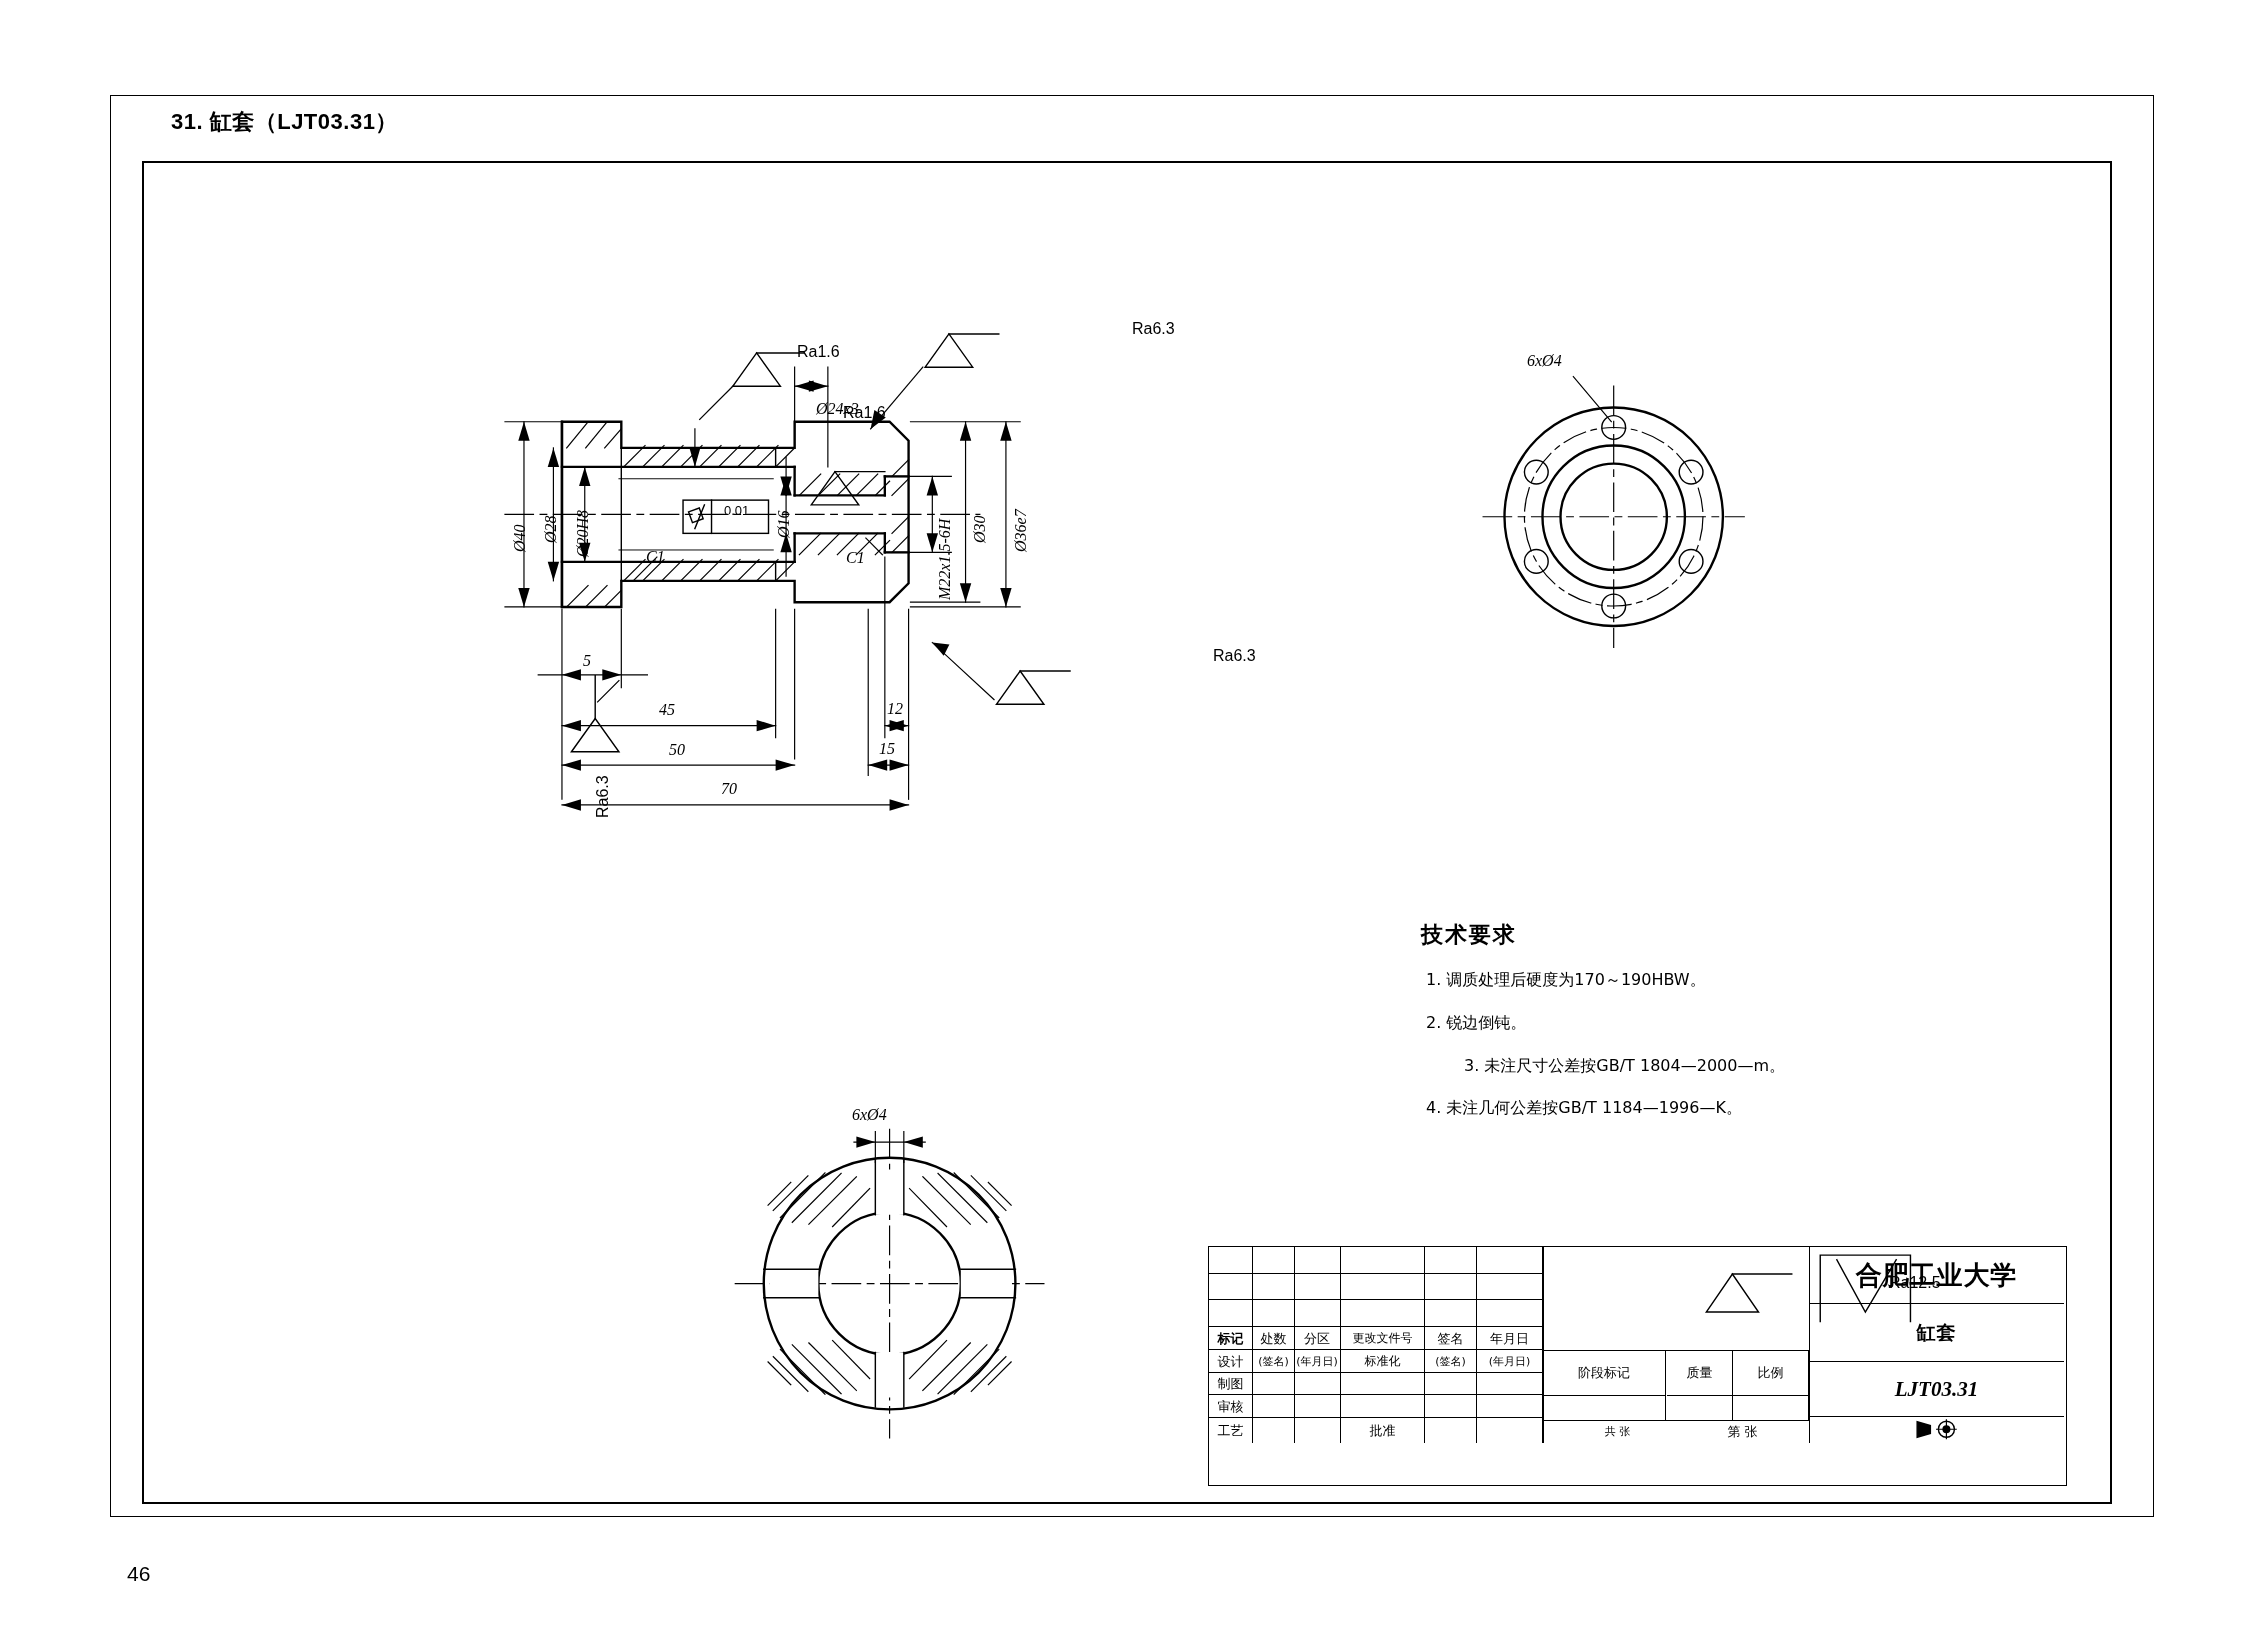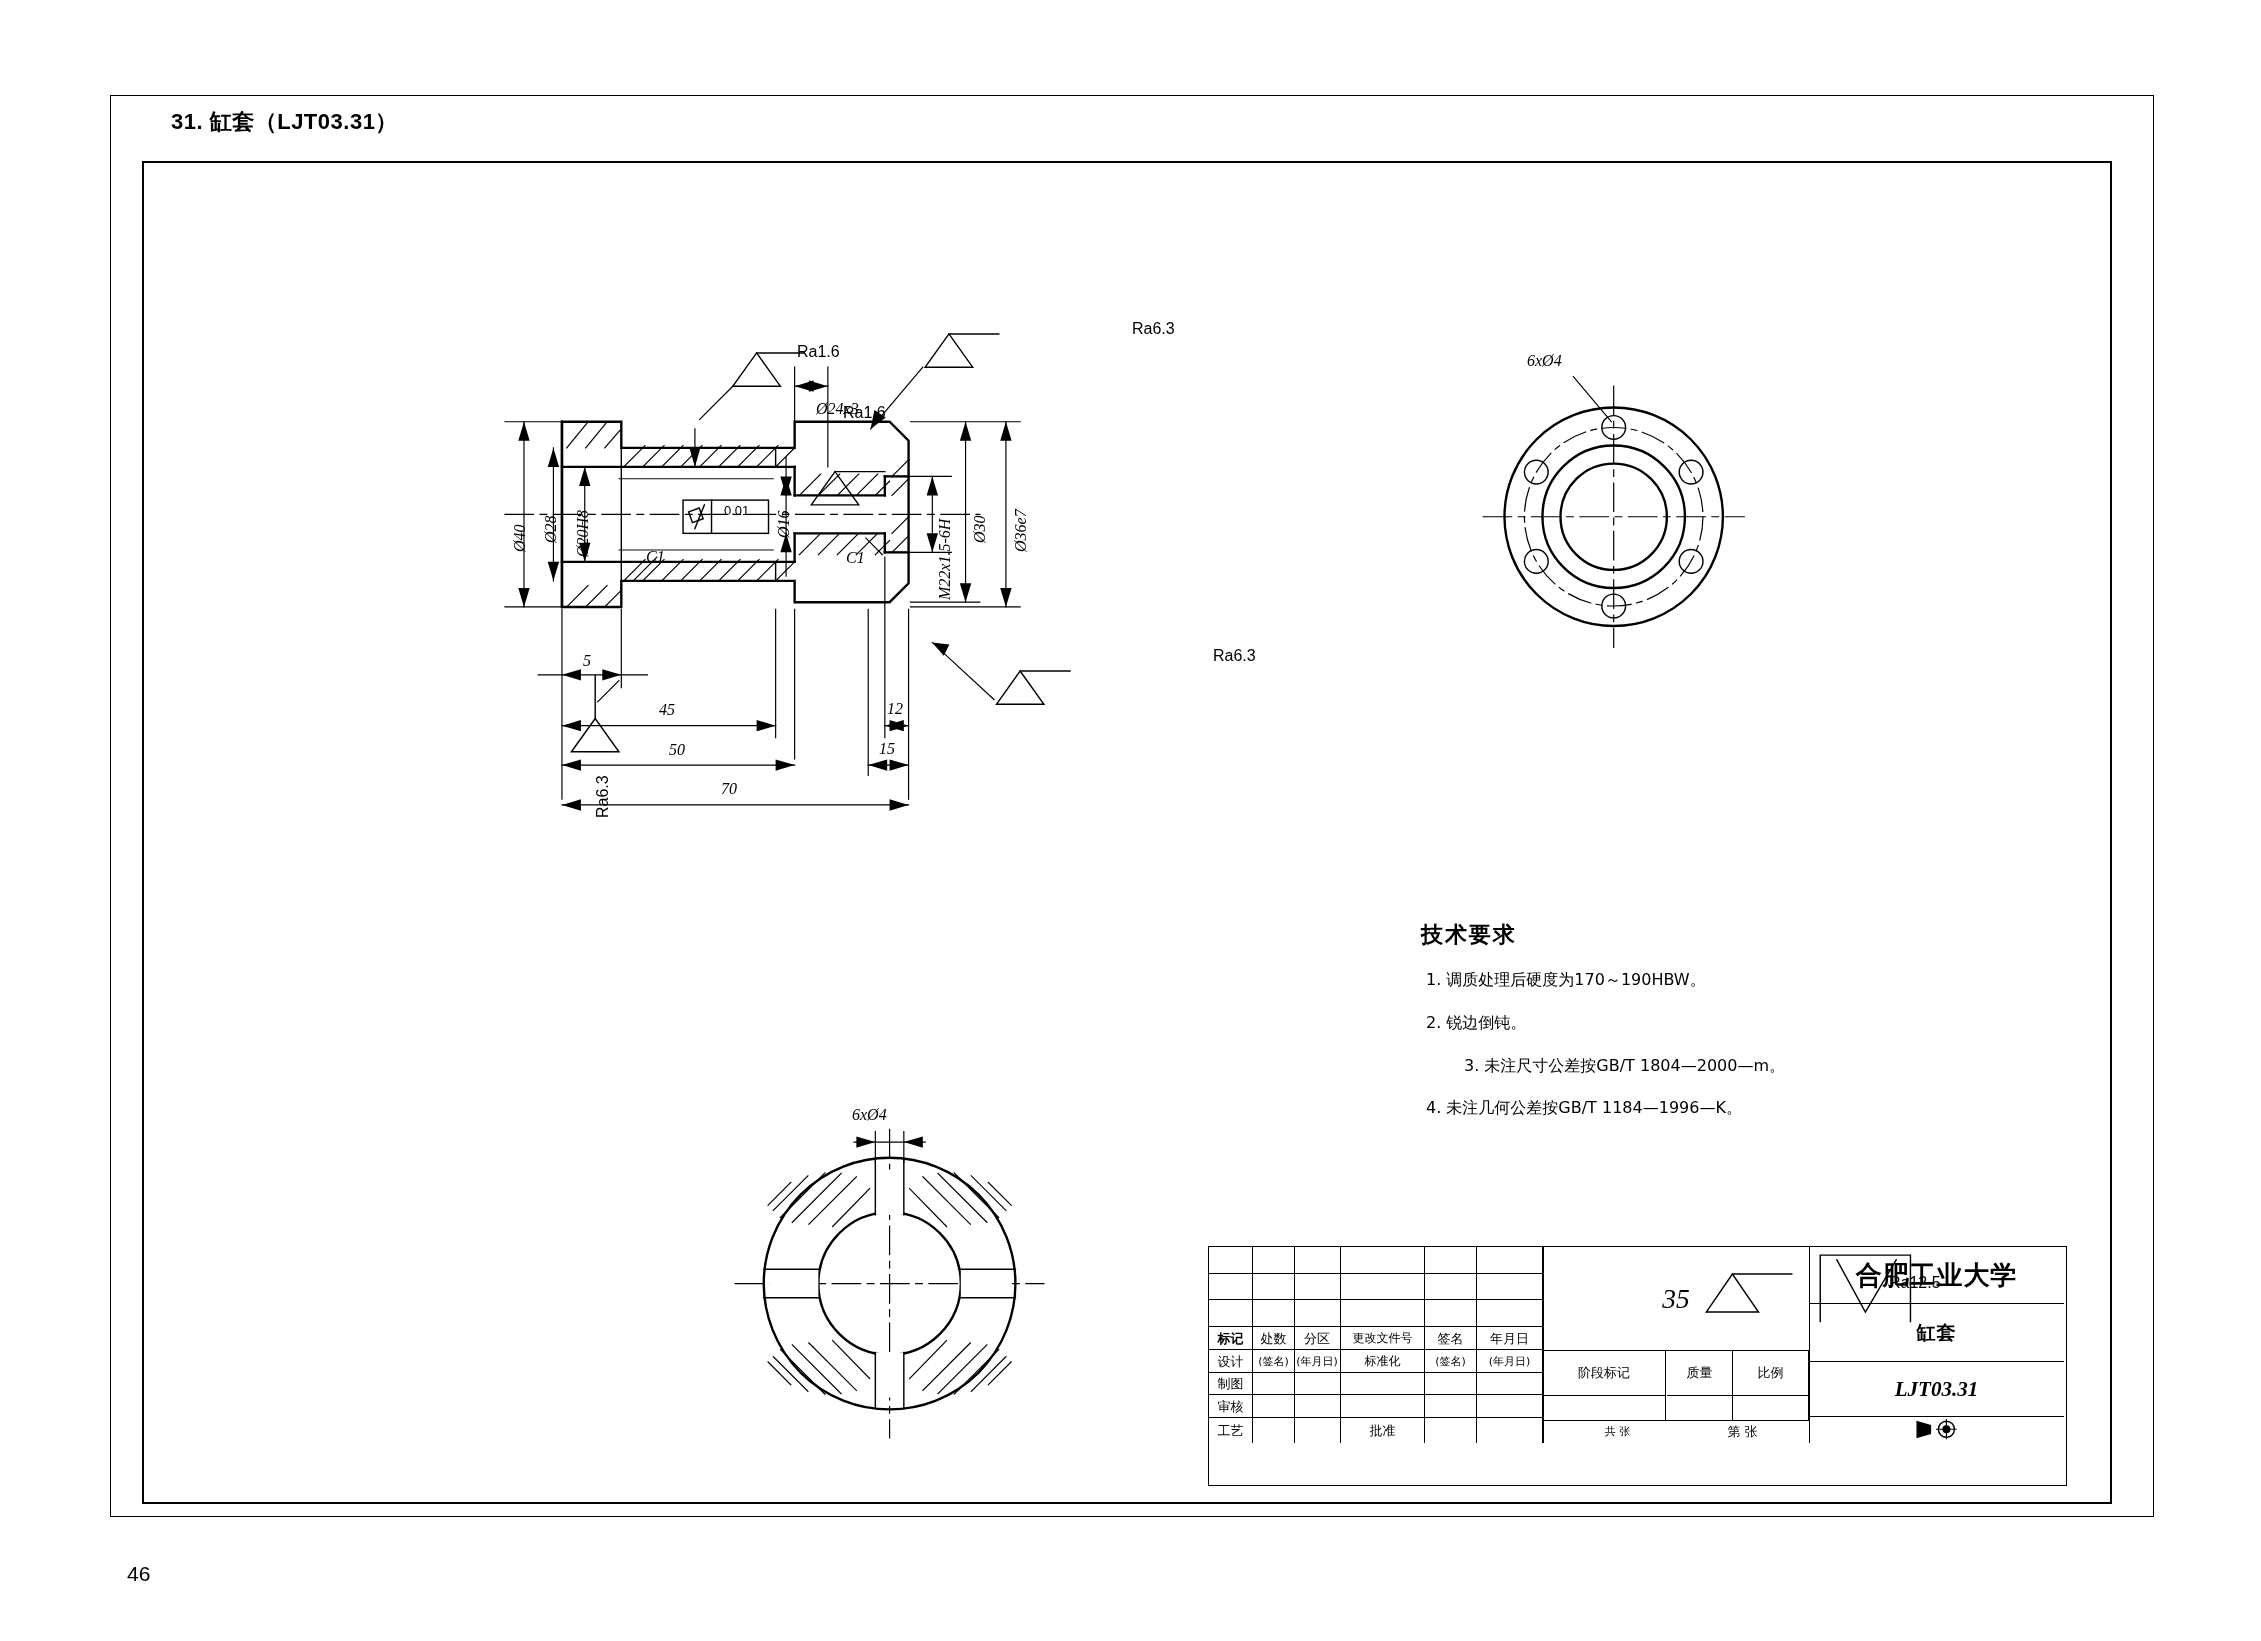--- a/index.html
+++ b/index.html
@@ -423,21 +423,20 @@
 
     <div class="tb-cell" style="left:0;top:171px;width:44px;height:25px;border-bottom:none;">工艺</div>
     <div class="tb-cell" style="left:44px;top:171px;width:42px;height:25px;border-bottom:none;"></div>
     <div class="tb-cell" style="left:85px;top:171px;width:47px;height:25px;border-bottom:none;"></div>
     <div class="tb-cell" style="left:132px;top:171px;width:84px;height:25px;border-bottom:none;">批准</div>
     <div class="tb-cell" style="left:216px;top:171px;width:52px;height:25px;border-bottom:none;"></div>
     <div class="tb-cell" style="left:268px;top:171px;width:66px;height:25px;border-bottom:none;"></div>
 
     <div style="position:absolute;left:334px;top:0;width:1.4px;height:196px;background:#000;"></div>
 
-    <div class="tb-plain big-num" style="left:334px;top:0;width:266px;height:103px;">35</div>
     <div style="position:absolute;left:334px;top:103px;width:266px;height:1.4px;background:#000;"></div>
 
     <div class="tb-cell" style="left:334px;top:103px;width:123px;height:46px;font-size:13px;">阶段标记</div>
     <div class="tb-cell" style="left:458px;top:103px;width:66px;height:46px;font-size:13px;">质量</div>
     <div class="tb-cell" style="left:524px;top:103px;width:76px;height:46px;font-size:13px;">比例</div>
 
     <div class="tb-cell" style="left:334px;top:148px;width:123px;height:25px;border-bottom:none;"></div>
     <div class="tb-cell" style="left:458px;top:148px;width:66px;height:25px;border-bottom:none;"></div>
     <div class="tb-cell" style="left:524px;top:148px;width:76px;height:25px;border-bottom:none;"></div>
 

